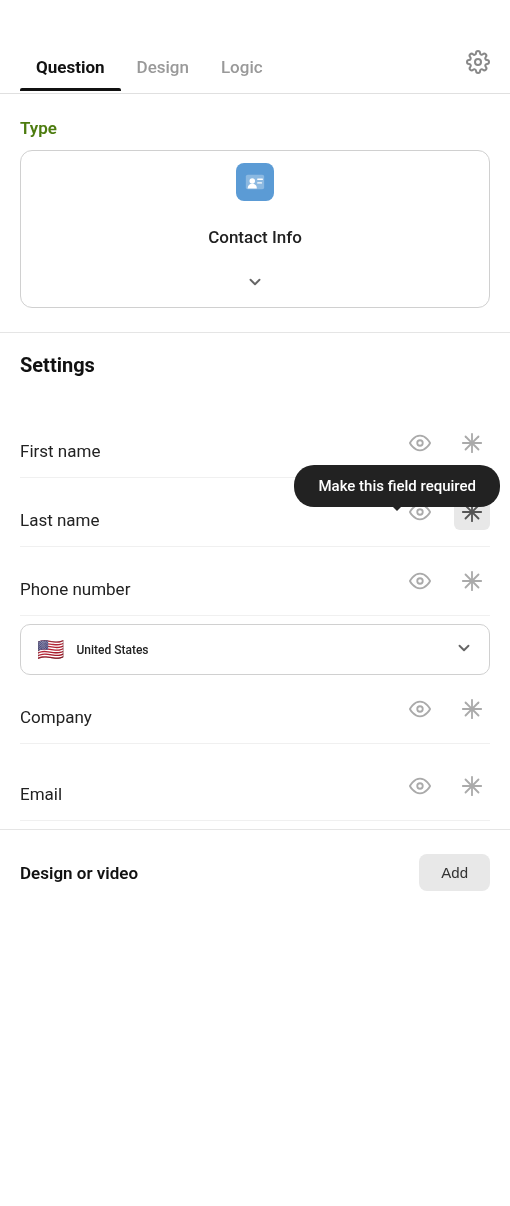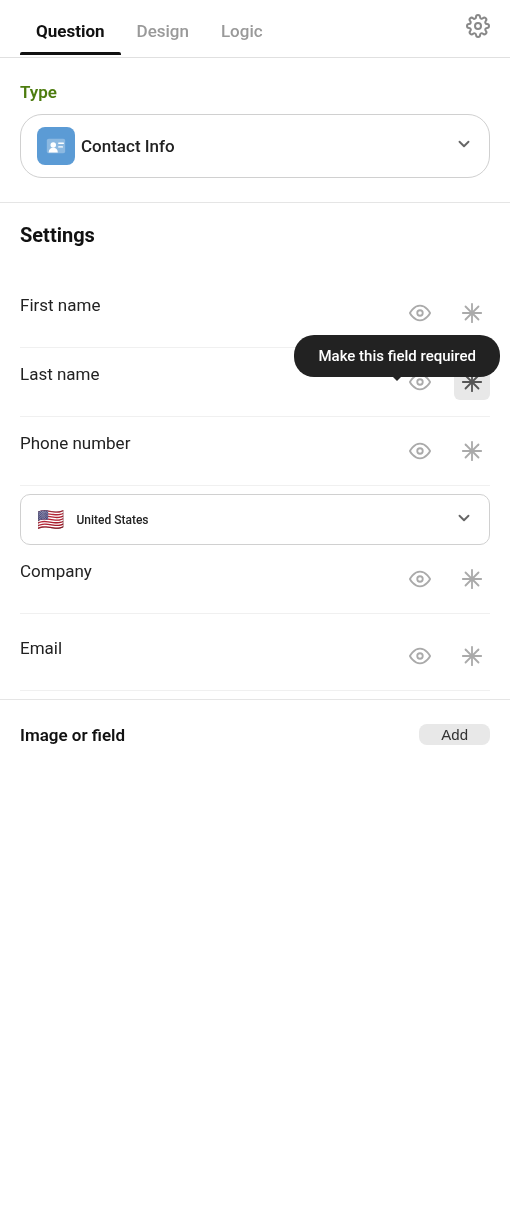--- a/index.html
+++ b/index.html
@@ -11,20 +11,21 @@
       color: #222;
     }
 
     
     .tabs {
       display: flex;
       align-items: center;
       padding: 0 20px;
       border-bottom: 1px solid #e0e0e0;
       gap: 0;
+      margin-top: 36px;
     }
     .tab {
       padding: 18px 16px 14px;
       font-size: 17px;
       font-weight: 500;
       color: #999;
       cursor: pointer;
       position: relative;
     }
     .tab.active {
@@ -60,24 +61,25 @@
       font-weight: 600;
       color: #4d7c0f;
       margin-bottom: 12px;
     }
 
     
     .type-dropdown {
       display: flex;
       align-items: center;
       border: 1.5px solid #d0d0d0;
-      border-radius: 22px;
+      border-radius: 12px;
       padding: 12px 16px;
       cursor: pointer;
-      gap: 6px;
+      gap: 26px;
+      flex-direction: column;
     }
     .type-icon {
       width: 38px;
       height: 38px;
       background: #5b9bd5;
       border-radius: 8px;
       display: flex;
       align-items: center;
       justify-content: center;
       flex-shrink: 0;
@@ -112,21 +114,21 @@
     .settings-title {
       font-size: 20px;
       font-weight: 700;
       color: #111;
       margin-bottom: 32px;
     }
 
     
     .field-row {
       display: flex;
-      align-items: flex-start;
+      align-items: flex-end;
       padding: 16px 0;
       border-bottom: 1px solid #f0f0f0;
       position: relative;
     }
     .field-label {
       font-size: 17px;
       color: #222;
       flex: 1;
     }
     .field-icons {
@@ -209,21 +211,21 @@
     .img-label {
       font-size: 17px;
       font-weight: 600;
       flex: 1;
       color: #111;
     }
     .add-btn {
       background: #e8e8e8;
       border: none;
       border-radius: 8px;
-      padding: 2px 22px;
+      padding: 10px 22px;
       font-size: 15px;
       font-weight: 500;
       color: #333;
       cursor: pointer;
     }
 
     
     .first-name-row {
       position: relative;
     }
@@ -386,15 +388,15 @@
           <line x1="4.93" y1="4.93" x2="19.07" y2="19.07"></line>
           <line x1="2" y1="12" x2="22" y2="12"></line>
           <line x1="4.93" y1="19.07" x2="19.07" y2="4.93"></line>
         </svg>
       </div>
     </div>
   </div>
 </div>
 
 <div class="img-section">
-  <span class="img-label">Image or field</span>
+  <span class="img-label">Design or video</span>
   <button class="add-btn">Add</button>
 </div>
 
 </body></html>

